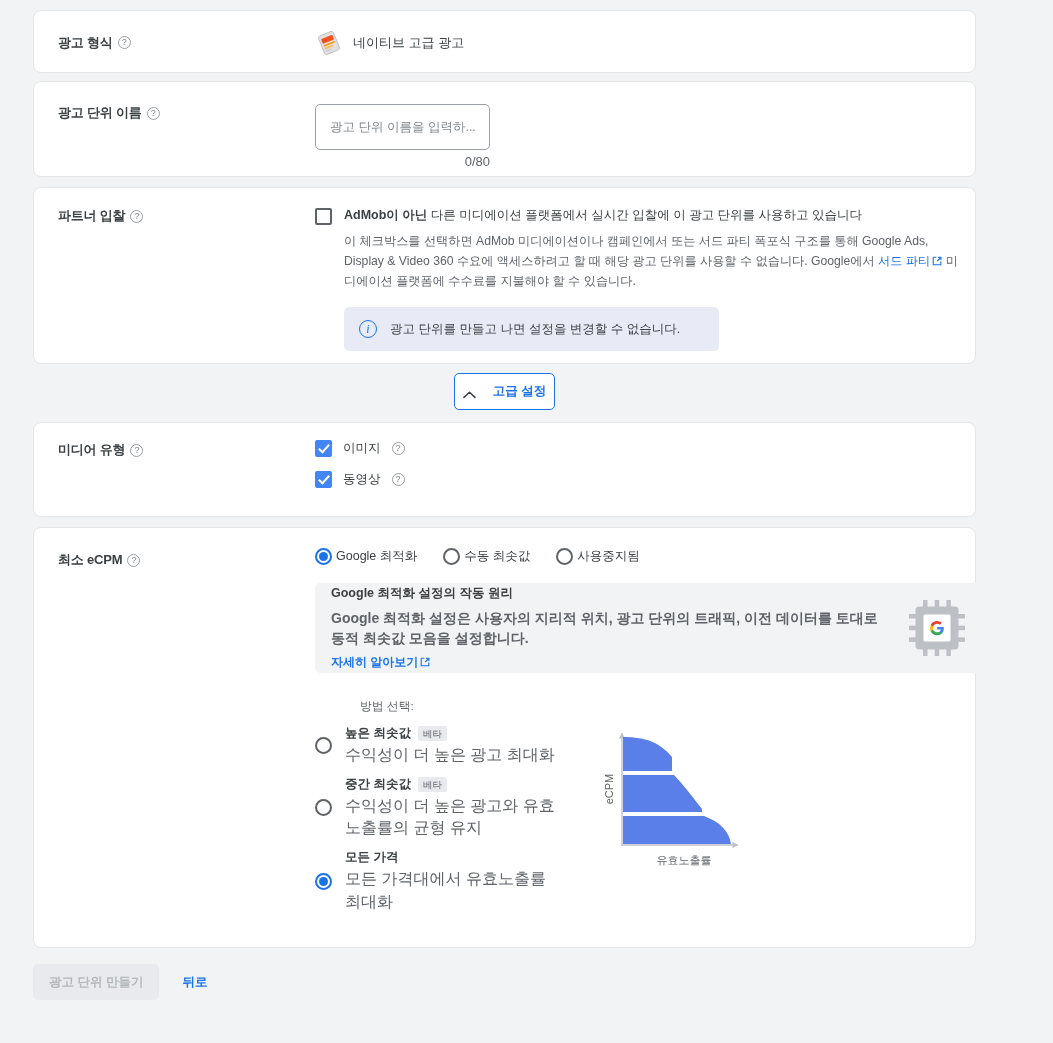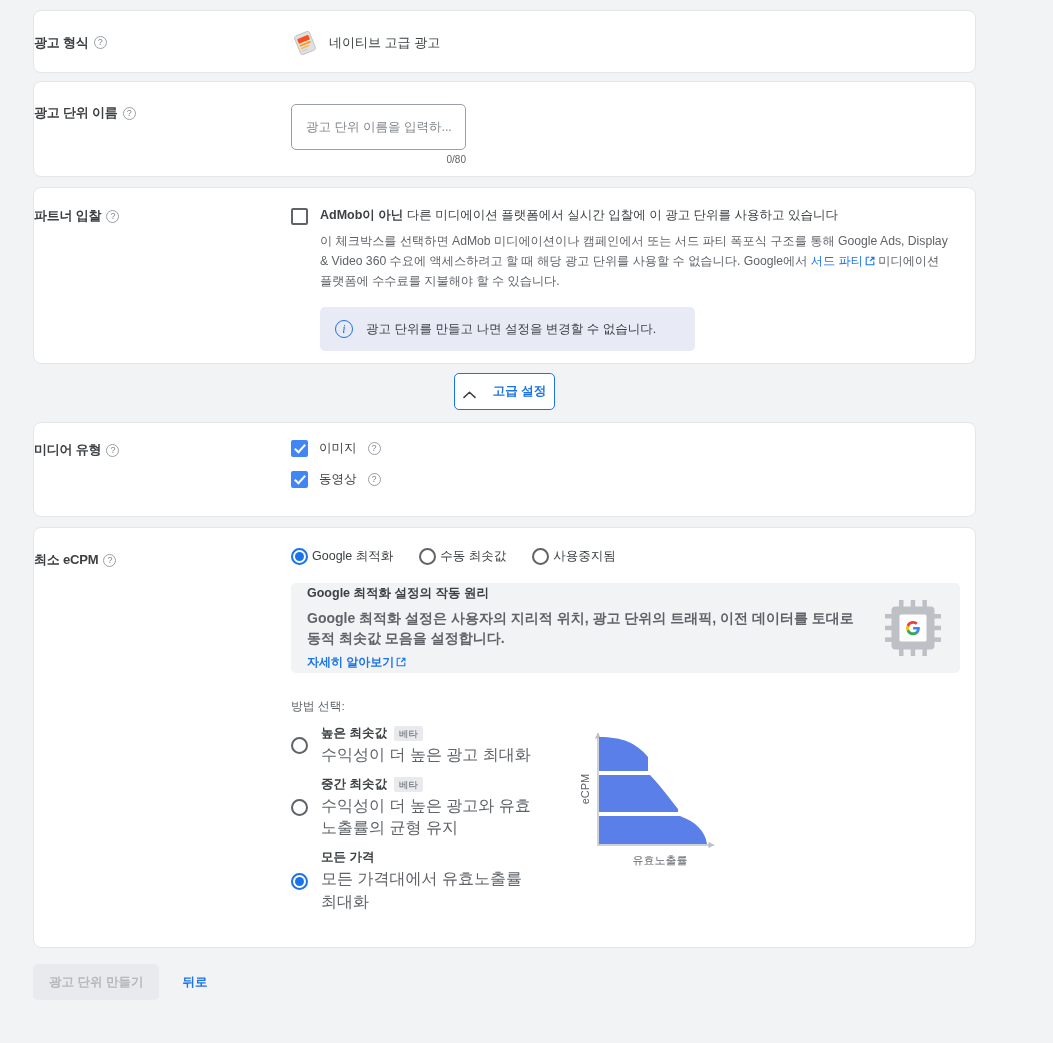--- a/index.html
+++ b/index.html
@@ -18,21 +18,21 @@
   .card {
     position: absolute;
     left: 33px; width: 943px;
     background: #ffffff;
     border: 1px solid #e4e6e8;
     border-radius: 8px;
   }
   .row { display: flex; }
   .label-col {
     width: 257px; flex: 0 0 257px;
-    display: flex; align-items: flex-start;
+    display: flex; align-items: flex-start; margin-left: 24px;
   }
   .field-label {
     font-size: 13px; font-weight: bold; color: #3c4043;
     letter-spacing: -0.2px; white-space: nowrap;
     display: inline-flex; align-items: center; gap: 5px;
   }
   .help-icon {
     width: 13px; height: 13px; border-radius: 50%;
     border: 1.3px solid #9aa0a6; color: #80868b;
     font-size: 9px; font-weight: normal;
@@ -55,21 +55,21 @@
     display: block;
     width: 175px; height: 46px;
     border: 1px solid #9aa0a6; border-radius: 5px;
     background: #fff; padding: 0 14px;
     font-family: inherit; font-size: 12.5px; color: #3c4043;
     outline: none;
   }
   .name-input::placeholder { color: #80868b; }
   .char-counter {
     width: 175px; text-align: right;
-    font-size: 10px; color: #5f6368; margin-top: 4px;
+    font-size: 13px; color: #5f6368; margin-top: 4px;
   }
 
   
   #card-partner { top: 187px; height: 177px; }
   #card-partner .row { padding-top: 19px; }
   .cb-line { display: flex; align-items: flex-start; gap: 12px; }
   .checkbox {
     width: 17px; height: 17px; flex: 0 0 17px; margin-top: 1px;
     border: 2px solid #5f6368; border-radius: 2px; background: #fff;
     cursor: pointer; position: relative;
@@ -144,21 +144,21 @@
     background: #f1f3f4; border-radius: 5px;
     display: flex; align-items: center; padding: 0 16px; gap: 28px;
   }
   .opt-texts { flex: 1 1 auto; }
   .opt-title { font-size: 12.5px; font-weight: bold; color: #3c4043; }
   .opt-desc { font-size: 14px; color: #5f6368; margin-top: 7px; line-height: 1.4; font-weight: bold; }
   .opt-link { font-size: 12px; font-weight: bold; display: inline-block; margin-top: 6px; }
   .chip-ico { width: 62px; height: 62px; flex: 0 0 62px; }
 
   
-  .method-caption { font-size: 11.8px; color: #5f6368; margin-top: 26px; }
+  .method-caption { font-size: 11.8px; color: #5f6368; margin-top: 26px; margin-left: 45px; }
   .method-area { display: flex; align-items: flex-start; margin-top: 10px; }
   .method-list { width: 268px; flex: 0 0 268px; padding-left: 0; }
   .method-item { display: flex; align-items: center; gap: 13px; margin-bottom: 9px; }
   .method-item .radio { margin-top: 0; }
   .m-head { display: flex; align-items: center; gap: 7px; }
   .m-name { font-size: 12.5px; font-weight: bold; color: #3c4043; }
   .beta {
     font-size: 9.5px; color: #5f6368; background: #e8eaed;
     border-radius: 2px; padding: 1px 5px; line-height: 1.4;
   }

